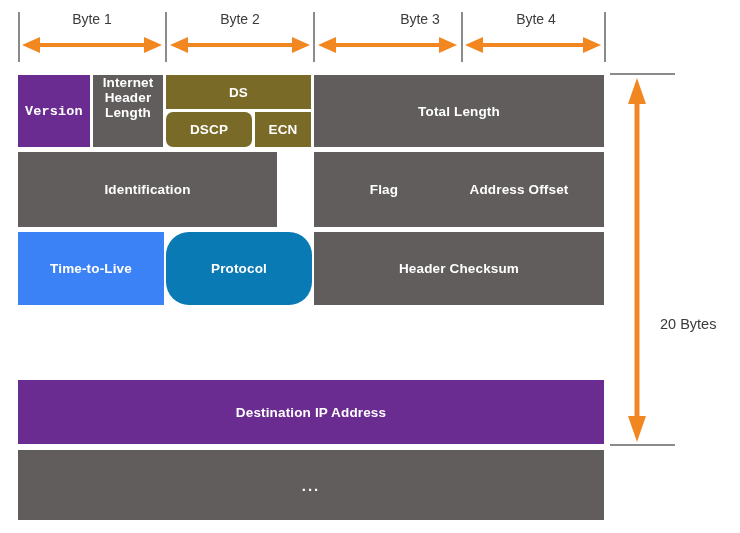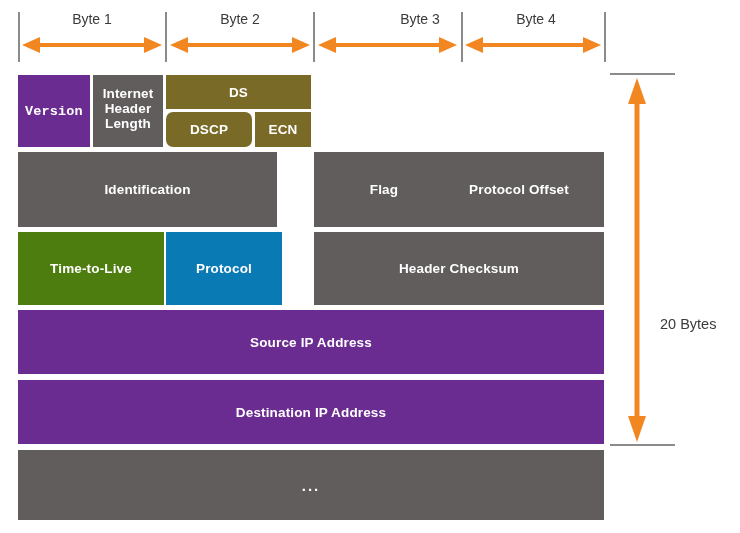--- a/index.html
+++ b/index.html
@@ -52,24 +52,24 @@
     font-size: 13.5px;
     font-weight: bold;
     line-height: 15px;
     letter-spacing: 0.15px;
     padding: 0 3px;
   }
   .cell .txt { display: block; }
   .c-purple { background: #6b2c91; }
   .c-grey   { background: #615d5d; }
   .c-olive  { background: #7a6a28; }
-  .c-teal   { background: #4d7c0f; }
+  .c-teal   { background: #3b82f6; }
   .c-blue   { background: #0a7ab5; }
 
-  .cell.align-bottom { align-items: center; padding-bottom: 6px; }
+  .cell.align-bottom { align-items: flex-start; padding-bottom: 6px; }
 
   
   .brk-line {
     position: absolute;
     height: 2px;
     background: #8b8b8b;
   }
   .vert-arrow { position: absolute; }
   .vert-arrow svg { display: block; }
   .bytes-label {
@@ -147,48 +147,48 @@
   </div>
 
   <div class="cell c-olive" style="left:166px; top:112px; width:86px; height:35px;border-radius:7px;">
     <span class="txt">DSCP</span>
   </div>
 
   <div class="cell c-olive" style="left:255px; top:112px; width:56px; height:35px;">
     <span class="txt">ECN</span>
   </div>
 
+  <div class="cell c-grey" style="left:314px; top:75px; width:290px; height:72px;">
+    <span class="txt">Total Length</span>
+  </div>
 
   <div class="cell c-grey" style="left:18px; top:152px; width:259px; height:75px;">
     <span class="txt">Identification</span>
   </div>
 
   <div class="cell c-grey" style="left:314px; top:152px; width:140px; height:75px;">
     <span class="txt">Flag</span>
   </div>
 
   <div class="cell c-grey" style="left:434px; top:152px; width:170px; height:75px;">
-    <span class="txt">Protocol Offset</span>
+    <span class="txt">Address Offset</span>
   </div>
 
   <div class="cell c-teal" style="left:18px; top:232px; width:146px; height:73px;">
     <span class="txt">Time-to-Live</span>
   </div>
 
-  <div class="cell c-blue" style="left:166px; top:232px; width:116px; height:73px;">
+  <div class="cell c-blue" style="left:166px; top:232px; width:146px; height:73px;border-radius:23px;">
     <span class="txt">Protocol</span>
   </div>
 
   <div class="cell c-grey" style="left:314px; top:232px; width:290px; height:73px;">
     <span class="txt">Header Checksum</span>
   </div>
 
-  <div class="cell c-purple" style="left:18px; top:310px; width:586px; height:64px;">
-    <span class="txt">Source IP Address</span>
-  </div>
 
   <div class="cell c-purple" style="left:18px; top:380px; width:586px; height:64px;">
     <span class="txt">Destination IP Address</span>
   </div>
 
   <div class="cell c-grey" style="left:18px; top:450px; width:586px; height:70px;">
     <span class="txt dots">...</span>
   </div>
 
   <div>

